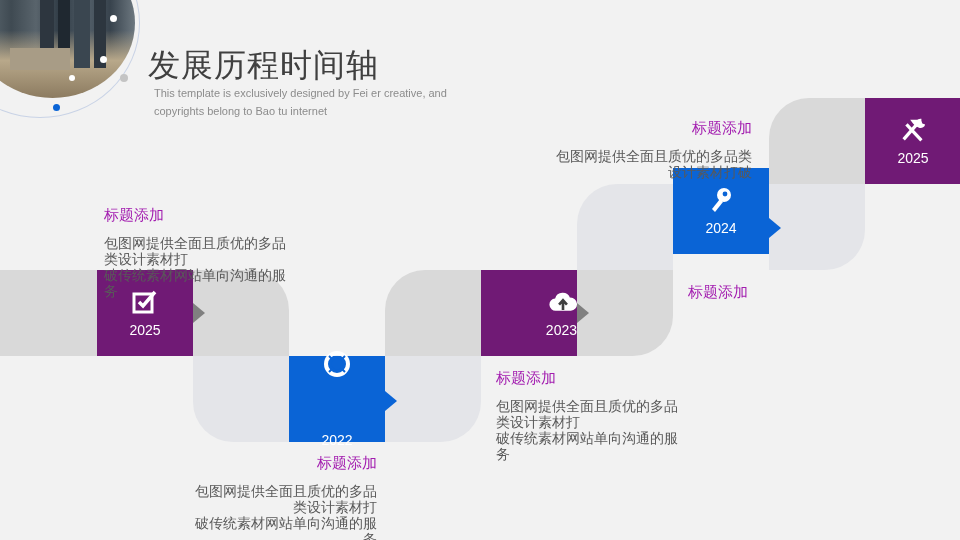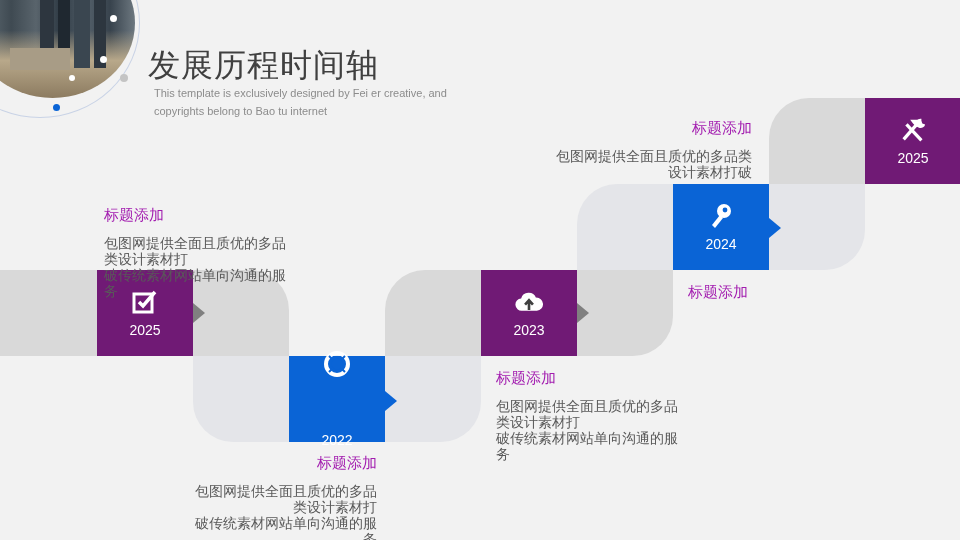--- a/index.html
+++ b/index.html
@@ -101,32 +101,32 @@
           <line x1="22" y1="6" x2="19" y2="9"></line>
           <line x1="6" y1="22" x2="9" y2="19"></line>
           <line x1="22" y1="22" x2="19" y2="19"></line>
         </g>
       </svg>
   </div>
   <div class="year">2022</div>
 </div>
 <div class="arrow b" style="left:385px;top:391px;"></div>
 
-<div class="ybox dark" style="left:481px;top:270px;">
+<div class="ybox dark" style="left:481px;top:270px;align-items:flex-end;">
   <div class="icon">
     <svg width="32" height="24" viewBox="0 0 32 24">
         <path d="M8 22 A7 7 0 0 1 7 8 A9 9 0 0 1 24 7 A7.5 7.5 0 0 1 25 22 Z" fill="#fff"></path>
         <path d="M16 21 L16 11 M11.5 15 L16 10 L20.5 15" stroke="#3f3f3f" stroke-width="3" fill="none"></path>
       </svg>
   </div>
   <div class="year">2023</div>
 </div>
 <div class="arrow" style="left:577px;top:303px;"></div>
 
-<div class="ybox blue" style="left:673px;top:184px;">
+<div class="ybox blue" style="left:673px;top:168px;">
   <div class="icon">
     <svg width="26" height="28" viewBox="0 0 26 28">
         <circle cx="16" cy="9" r="7" fill="#fff"></circle>
         <circle cx="17" cy="8" r="2.4" fill="#0a64d6"></circle>
         <path d="M12 13 L4 23 L7 26 L15 16 Z" fill="#fff"></path>
       </svg>
   </div>
   <div class="year">2024</div>
 </div>
 <div class="arrow b" style="left:769px;top:218px;"></div>

